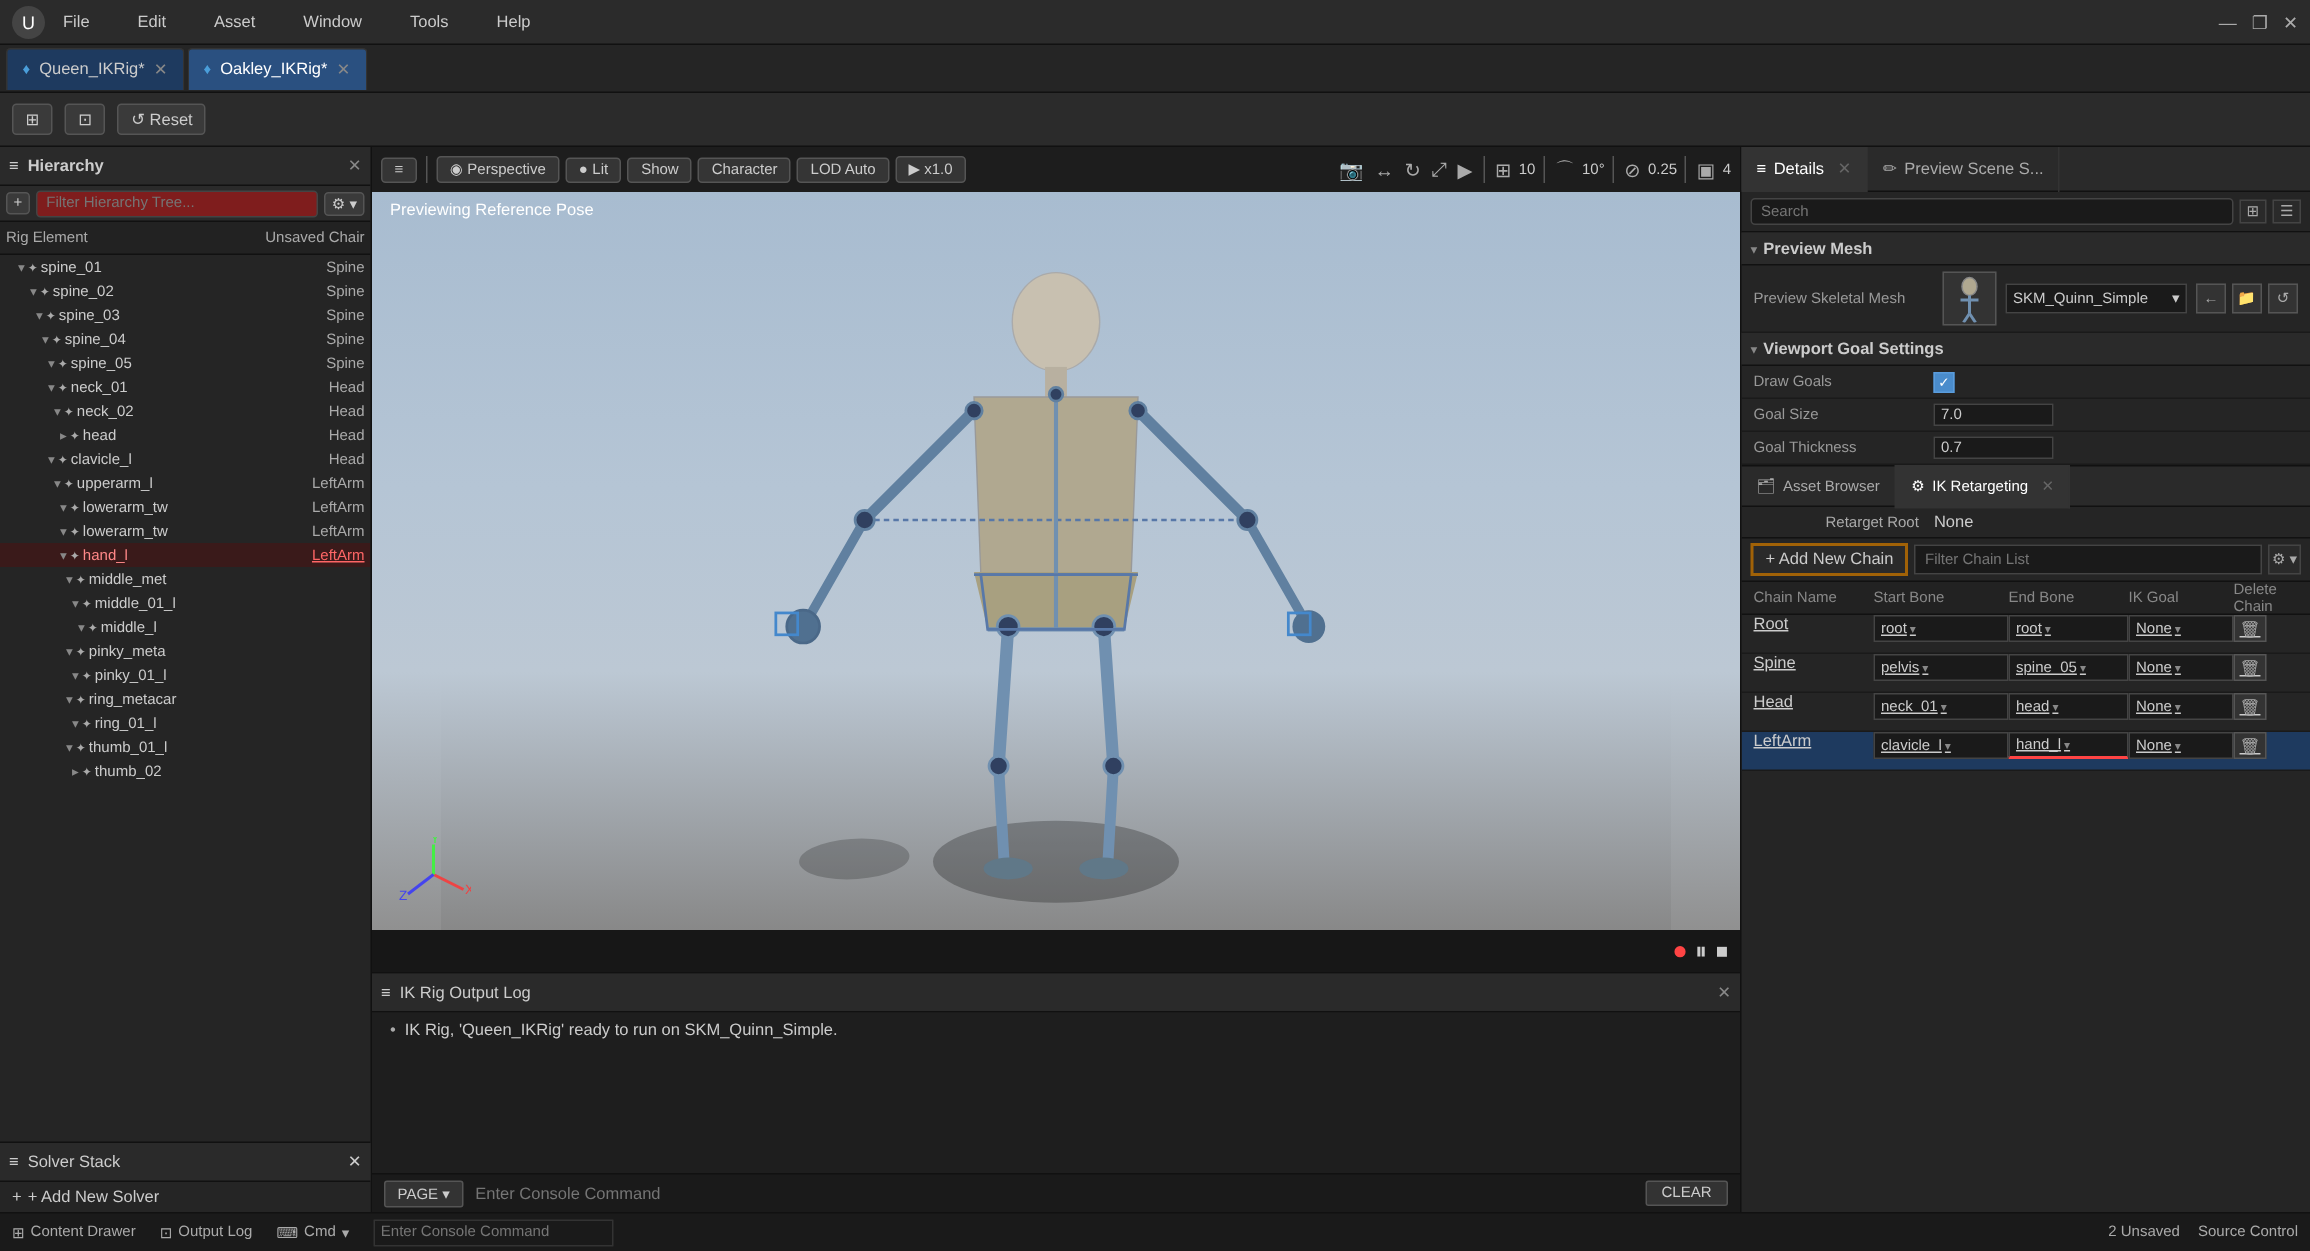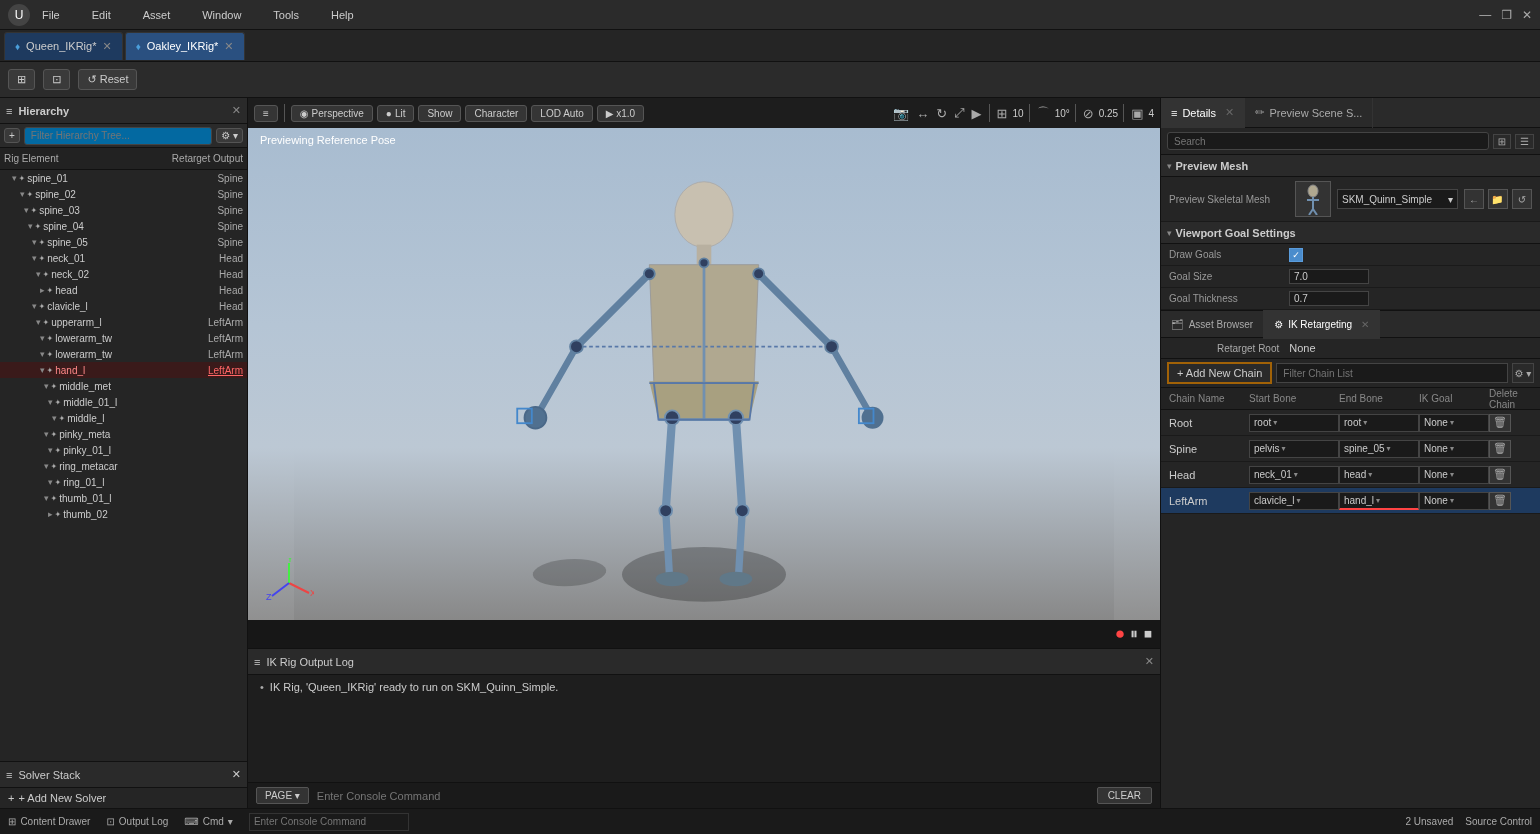--- a/index.html
+++ b/index.html
@@ -166,21 +166,21 @@
       height: 24px;
       display: flex;
       align-items: center;
       padding: 0 4px;
       gap: 4px;
       border-bottom: 1px solid #111;
       flex-shrink: 0;
     }
     .search-box {
       flex: 1;
-      background: #0369a1;
+      background: #7f1d1d;
       border: 1px solid #444;
       color: #ccc;
       padding: 2px 6px;
       border-radius: 3px;
       font-size: 10px;
       height: 18px;
     }
     .column-header {
       display: flex;
       background: #222;
@@ -633,25 +633,26 @@
       flex-shrink: 0;
     }
     .ik-col-name { width: 80px; color: #888; font-size: 10px; }
     .ik-col-start { width: 90px; color: #888; font-size: 10px; }
     .ik-col-end { width: 80px; color: #888; font-size: 10px; }
     .ik-col-goal { width: 70px; color: #888; font-size: 10px; }
     .ik-col-del { width: 26px; color: #888; font-size: 10px; }
 
     .ik-chain-row {
       display: flex;
-      align-items: center;
+      align-items: flex-start;
       height: 26px;
       border-bottom: 1px solid #1a1a1a;
       padding: 0 8px;
       cursor: pointer;
+      text-decoration: underline;
     }
     .ik-chain-row.highlighted { background: #1e3a5f; }
     .ik-chain-name {
       width: 80px;
       font-size: 11px;
       color: #ccc;
     }
     .bone-dropdown {
       display: flex;
       align-items: center;
@@ -780,21 +781,21 @@
         <span class="panel-title">Hierarchy</span>
         <span class="panel-close">✕</span>
       </div>
       <div class="panel-toolbar">
         <button class="toolbar-btn" style="padding:1px 4px;font-size:10px;">+</button>
         <input class="search-box" type="text" placeholder="Filter Hierarchy Tree..." style="">
         <button class="toolbar-btn" style="padding:1px 4px;font-size:10px;">⚙ ▾</button>
       </div>
       <div class="column-header">
         <span class="col-rig">Rig Element</span>
-        <span class="col-retarget">Retarget Output</span>
+        <span class="col-retarget">Unsaved Chair</span>
       </div>
       <div class="hierarchy-list">
 
         <div class="tree-item">
           <span class="tree-indent" style="width:12px;"></span>
           <span class="tree-icon">▾</span>
           <span class="tree-bone-icon">✦</span>
           <span class="tree-label">spine_01</span>
           <span class="tree-retarget">Spine</span>
         </div>

